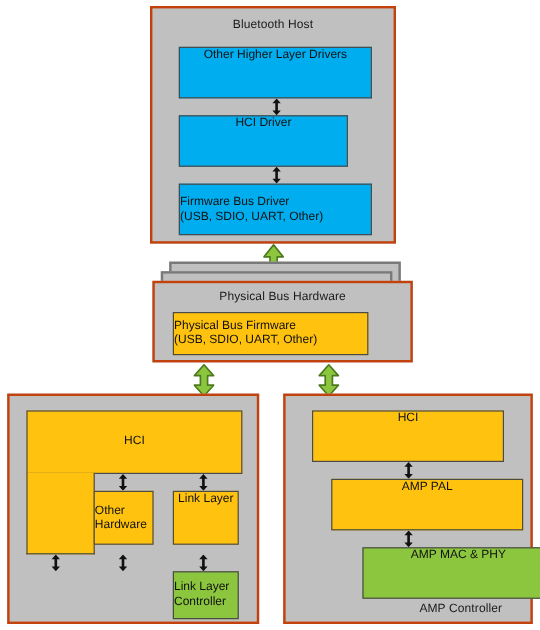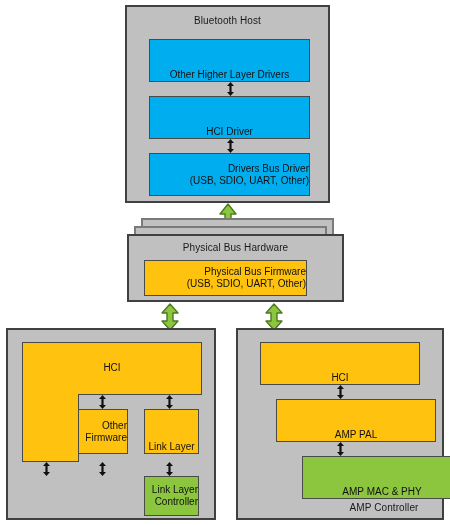--- a/index.html
+++ b/index.html
@@ -19,39 +19,39 @@
     position: absolute;
     left: 0; top: 0;
     width: 450px;
     height: 525px;
   }
 
   
   .panel {
     position: absolute;
     background: #c0c0c0;
-    border: 2px solid #404040;
+    border: 2px solid #c2410c;
     box-sizing: border-box;
   }
   .panel-title {
     position: absolute;
     left: 0;
     width: 100%;
     text-align: center;
     font-size: 10px;
     color: #1a1a1a;
     letter-spacing: .1px;
   }
 
   .blk {
     position: absolute;
     box-sizing: border-box;
     border: 1px solid #4a4a4a;
     display: flex;
-    align-items: flex-end;
+    align-items: flex-start;
     justify-content: center;
     text-align: center;
     font-size: 10px;
     line-height: 12px;
     color: #111111;
   }
   .blue   { background: #00aeef; }
   .amber  { background: #ffc20e; }
   .green  { background: #8cc63f; }
 
@@ -104,32 +104,32 @@
     <div class="blk blue" style="left:22px; top:32px; width:161px; height:43px;">
       <span>Other Higher Layer Drivers</span>
     </div>
 
     <div class="barrow" style="left:198px; top:75px; height:14px; margin-left:-99px;">
       <svg width="9" height="14" viewBox="0 0 9 14">
         <path d="M4.5 0 L8 4 L5.6 4 L5.6 10 L8 10 L4.5 14 L1 10 L3.4 10 L3.4 4 L1 4 Z" fill="#111111"></path>
       </svg>
     </div>
 
-    <div class="blk blue" style="left:22px; top:89px; width:161px; height:43px;">
+    <div class="blk blue" style="left:22px; top:89px; width:141px; height:43px;">
       <span>HCI Driver</span>
     </div>
 
     <div class="barrow" style="left:198px; top:132px; height:14px; margin-left:-99px;">
       <svg width="9" height="14" viewBox="0 0 9 14">
         <path d="M4.5 0 L8 4 L5.6 4 L5.6 10 L8 10 L4.5 14 L1 10 L3.4 10 L3.4 4 L1 4 Z" fill="#111111"></path>
       </svg>
     </div>
 
     <div class="blk blue" style="left:22px; top:146px; width:161px; height:43px; flex-direction:column;">
-      <span>Drivers Bus Driver</span>
+      <span>Firmware Bus Driver</span>
       <span>(USB, SDIO, UART, Other)</span>
     </div>
   </div>
 
   <div class="garrow" style="left:218px; top:203px;">
     <svg width="20" height="33" viewBox="0 0 20 33">
       <path d="M10 1 L18 11 L13 11 L13 22 L18 22 L10 32 L2 22 L7 22 L7 11 L2 11 Z" fill="#8cc63f" stroke="#4c7a1e" stroke-width="1.4" stroke-linejoin="round"></path>
     </svg>
   </div>
 
@@ -178,21 +178,21 @@
       </svg>
     </div>
     <div class="barrow" style="left:157px; top:65px; height:14px;">
       <svg width="9" height="14" viewBox="0 0 9 14">
         <path d="M4.5 0 L8 4 L5.6 4 L5.6 10 L8 10 L4.5 14 L1 10 L3.4 10 L3.4 4 L1 4 Z" fill="#111111"></path>
       </svg>
     </div>
 
     <div class="blk amber" style="left:70px; top:79px; width:50px; height:45px; flex-direction:column;">
       <span>Other</span>
-      <span>Firmware</span>
+      <span>Hardware</span>
     </div>
 
     <div class="blk amber" style="left:136px; top:79px; width:55px; height:45px;">
       <span>Link Layer</span>
     </div>
 
     <div class="barrow" style="left:34px; top:132px; height:14px;">
       <svg width="9" height="14" viewBox="0 0 9 14">
         <path d="M4.5 0 L8 4 L5.6 4 L5.6 10 L8 10 L4.5 14 L1 10 L3.4 10 L3.4 4 L1 4 Z" fill="#111111"></path>
       </svg>

